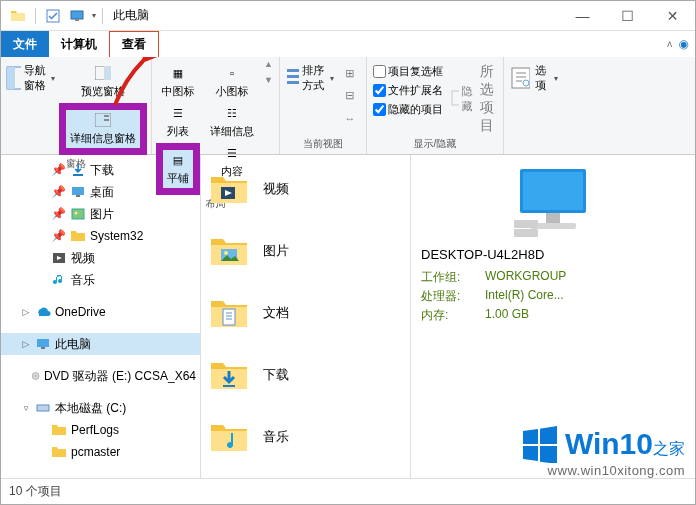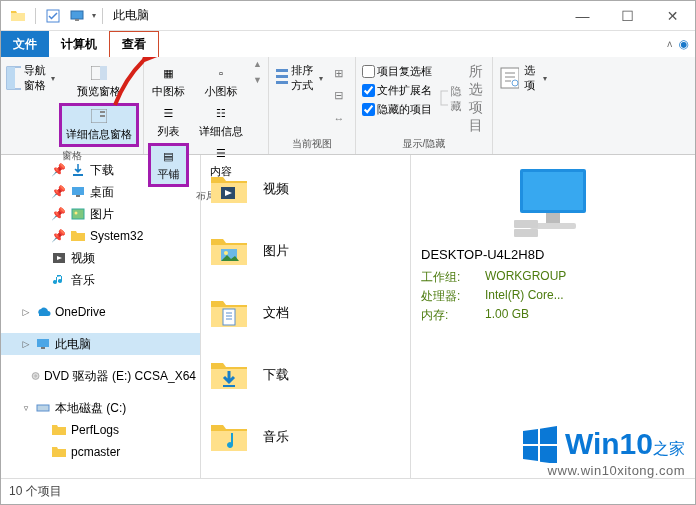--- a/index.html
+++ b/index.html
@@ -26,21 +26,21 @@
 
 .arrow-anno { position: absolute; left: 108px; top: 56px; pointer-events: none; z-index: 50; }
 
 
 .ribbon { height: 98px; background: #f5f6f7; border-bottom: 1px solid #ccc; display: flex; }
 .rgroup { border-right: 1px solid #dcdcdc; display: flex; flex-direction: column; padding: 2px 4px 0; }
 .rgroup-body { flex: 1; display: flex; align-items: flex-start; gap: 4px; }
 .rgroup-label { text-align: center; font-size: 10px; color: #555; padding: 2px 0 3px; }
 .big-btn { width: 50px; display: flex; flex-direction: row; align-items: center; gap: 2px; padding-top: 4px; font-size: 11px; text-align: center; }
 .small-row { display: flex; align-items: center; gap: 3px; padding: 2px 4px; font-size: 11px; flex-direction: column; }
-.small-row.selected { background: #cde6f7; border: 3px solid #a21caf; }
+.small-row.selected { background: #cde6f7; border: 7px solid #a21caf; }
 .col { display: flex; flex-direction: column; gap: 2px; }
 .iconbox { width: 16px; height: 16px; display: inline-flex; align-items: center; justify-content: center; }
 .ribbon input[type=checkbox] { margin: 0 2px 0 0; vertical-align: middle; }
 .cbx-row { display: flex; align-items: center; font-size: 11px; padding: 1px 2px; white-space: nowrap; }
 .layout-grid { display: grid; grid-template-columns: auto auto; gap: 2px 6px; }
 
 
 .content { display: flex; height: calc(100% - 30px - 26px - 98px - 26px); }
 .tree { width: 200px; border-right: 1px solid #ddd; overflow: hidden; padding-top: 4px; }
 .tree-item { display: flex; align-items: center; gap: 4px; padding: 2px 4px 2px 20px; font-size: 12px; white-space: nowrap; height: 22px; }

